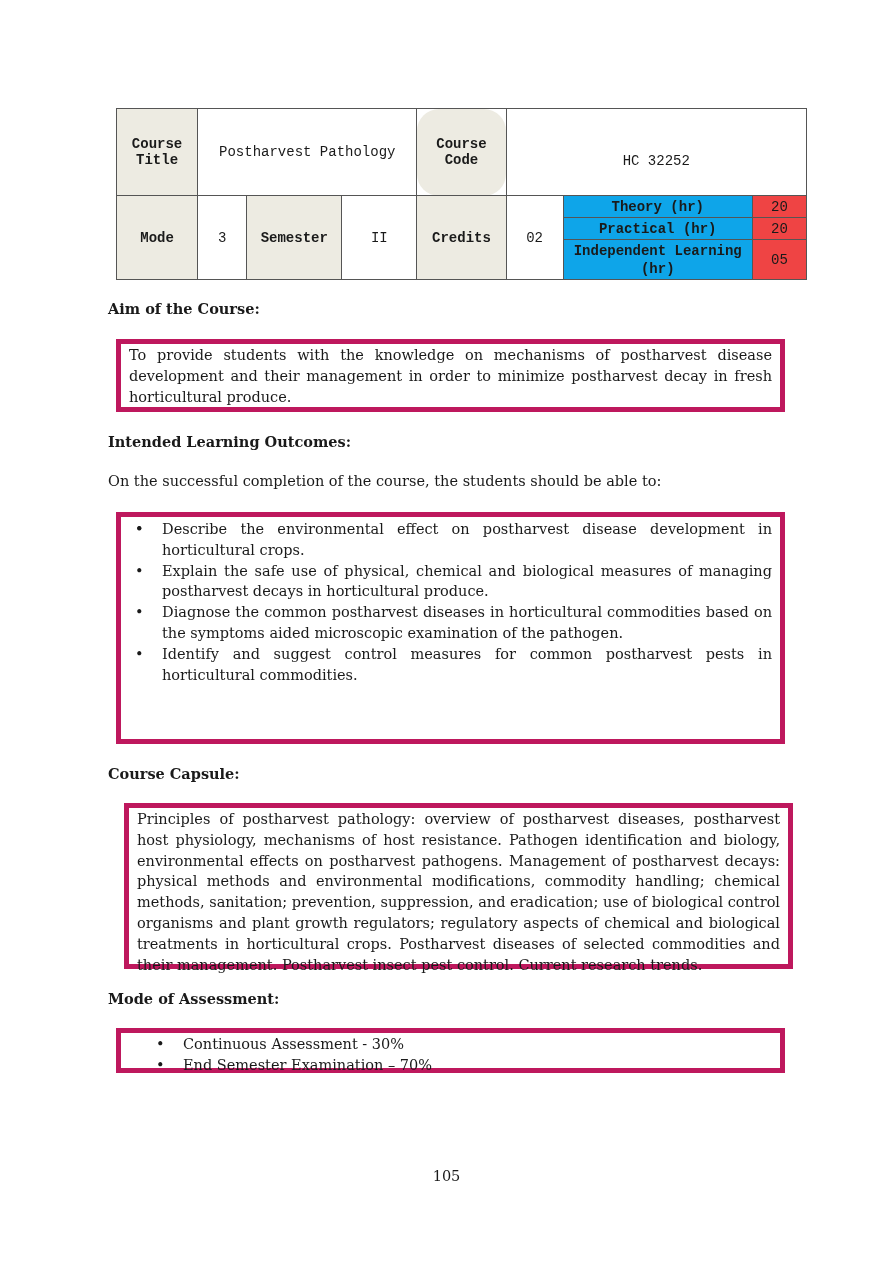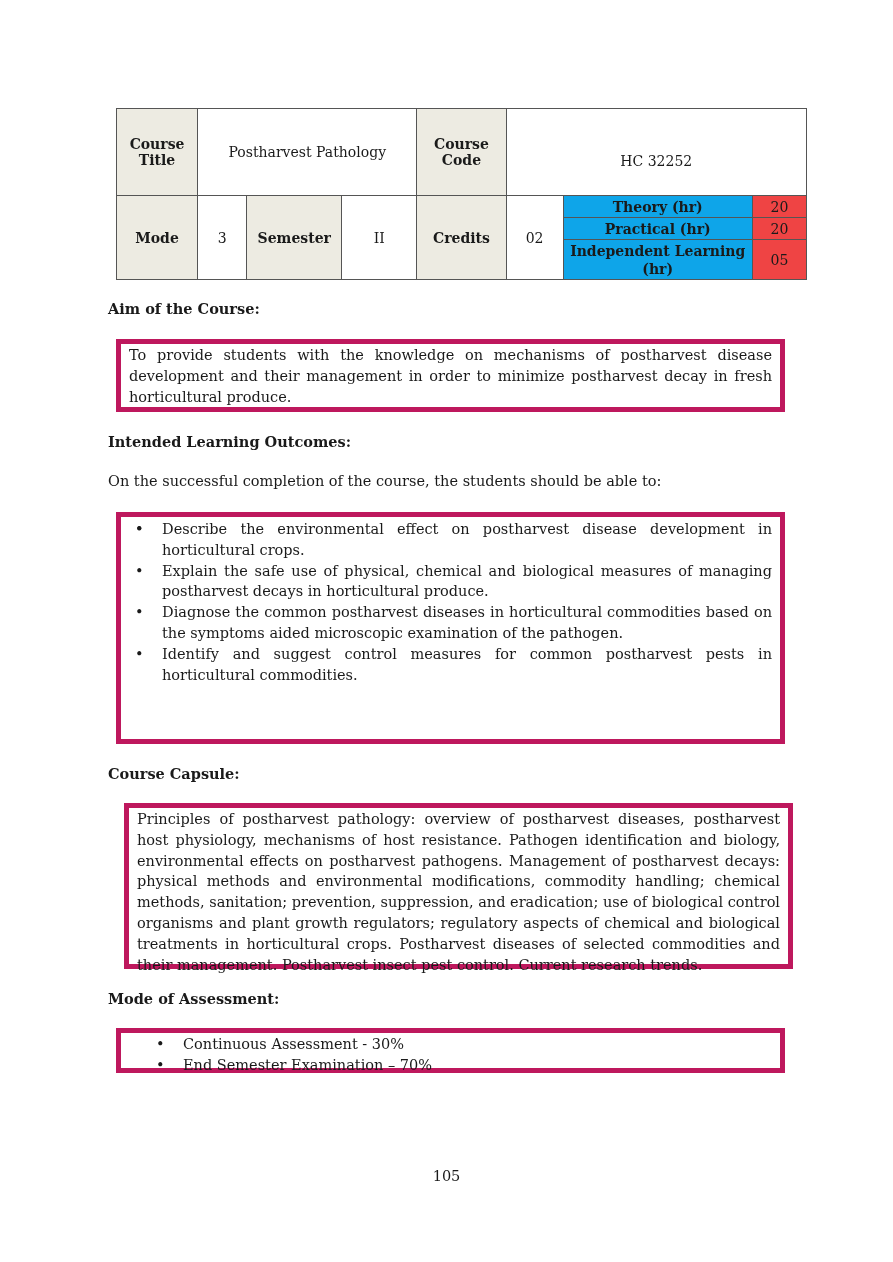--- a/index.html
+++ b/index.html
@@ -1,20 +1,20 @@
 <!DOCTYPE html>
 <html><head>
 <meta charset="utf-8">
 <style>
   html, body { margin:0; padding:0; background:#ffffff; }
   body { width:893px; height:1262px; position:relative; font-family:"DejaVu Serif", serif; color:#1a1a1a; overflow:hidden; }
   .page { position:absolute; left:0; top:0; width:893px; height:1262px; }
 
   table.course { position:absolute; left:116px; top:108px; width:691px; border-collapse:collapse; font-size:14px; }
-  table.course td { border:1px solid #555; text-align:center; vertical-align:middle; padding:0 4px; }
+  table.course td { border:1px solid #555; text-align:center; vertical-align:middle; padding:0 4px;font-family:Liberation Mono, monospace; }
   td.lbl { background:#edebe2; font-weight:bold; }
   td.val { background:#ffffff; }
   td.sublbl { background:#0ea5e9; font-weight:bold; line-height:18px;margin-left:22px; }
   td.subval { background:#ef4444; }
 
   .heading { position:absolute; left:108px; font-weight:bold; font-size:14.5px; }
   .plain { position:absolute; left:108px; font-size:14.5px; }
 
   .box { position:absolute; left:116px; width:669px; border:5px solid #be185d; box-sizing:border-box; font-size:14.5px; line-height:20.8px; }
   .box p { margin:0; text-align:justify; }
@@ -26,21 +26,21 @@
 </head>
 <body>
 
 <div class="page">
 
   <table class="course">
     <tbody>
         <tr style="height:87px;">
       <td class="lbl" style="width:72px;">Course Title</td>
       <td class="val" colspan="3">Postharvest Pathology</td>
-      <td class="lbl" style="width:80px;">Course Code</td>
+      <td class="lbl" style="width:80px;border-radius:22px;">Course Code</td>
       <td class="val" colspan="3" style="padding-top:18px;">HC 32252</td>
     </tr>
     <tr style="height:22px;">
       <td class="lbl" rowspan="3">Mode</td>
       <td class="val" rowspan="3" style="width:40px;">3</td>
       <td class="lbl" rowspan="3" style="width:86px;">Semester</td>
       <td class="val" rowspan="3" style="width:66px;">II</td>
       <td class="lbl" rowspan="3">Credits</td>
       <td class="val" rowspan="3" style="width:48px;">02</td>
       <td class="sublbl" style="width:180px;">Theory (hr)</td>

